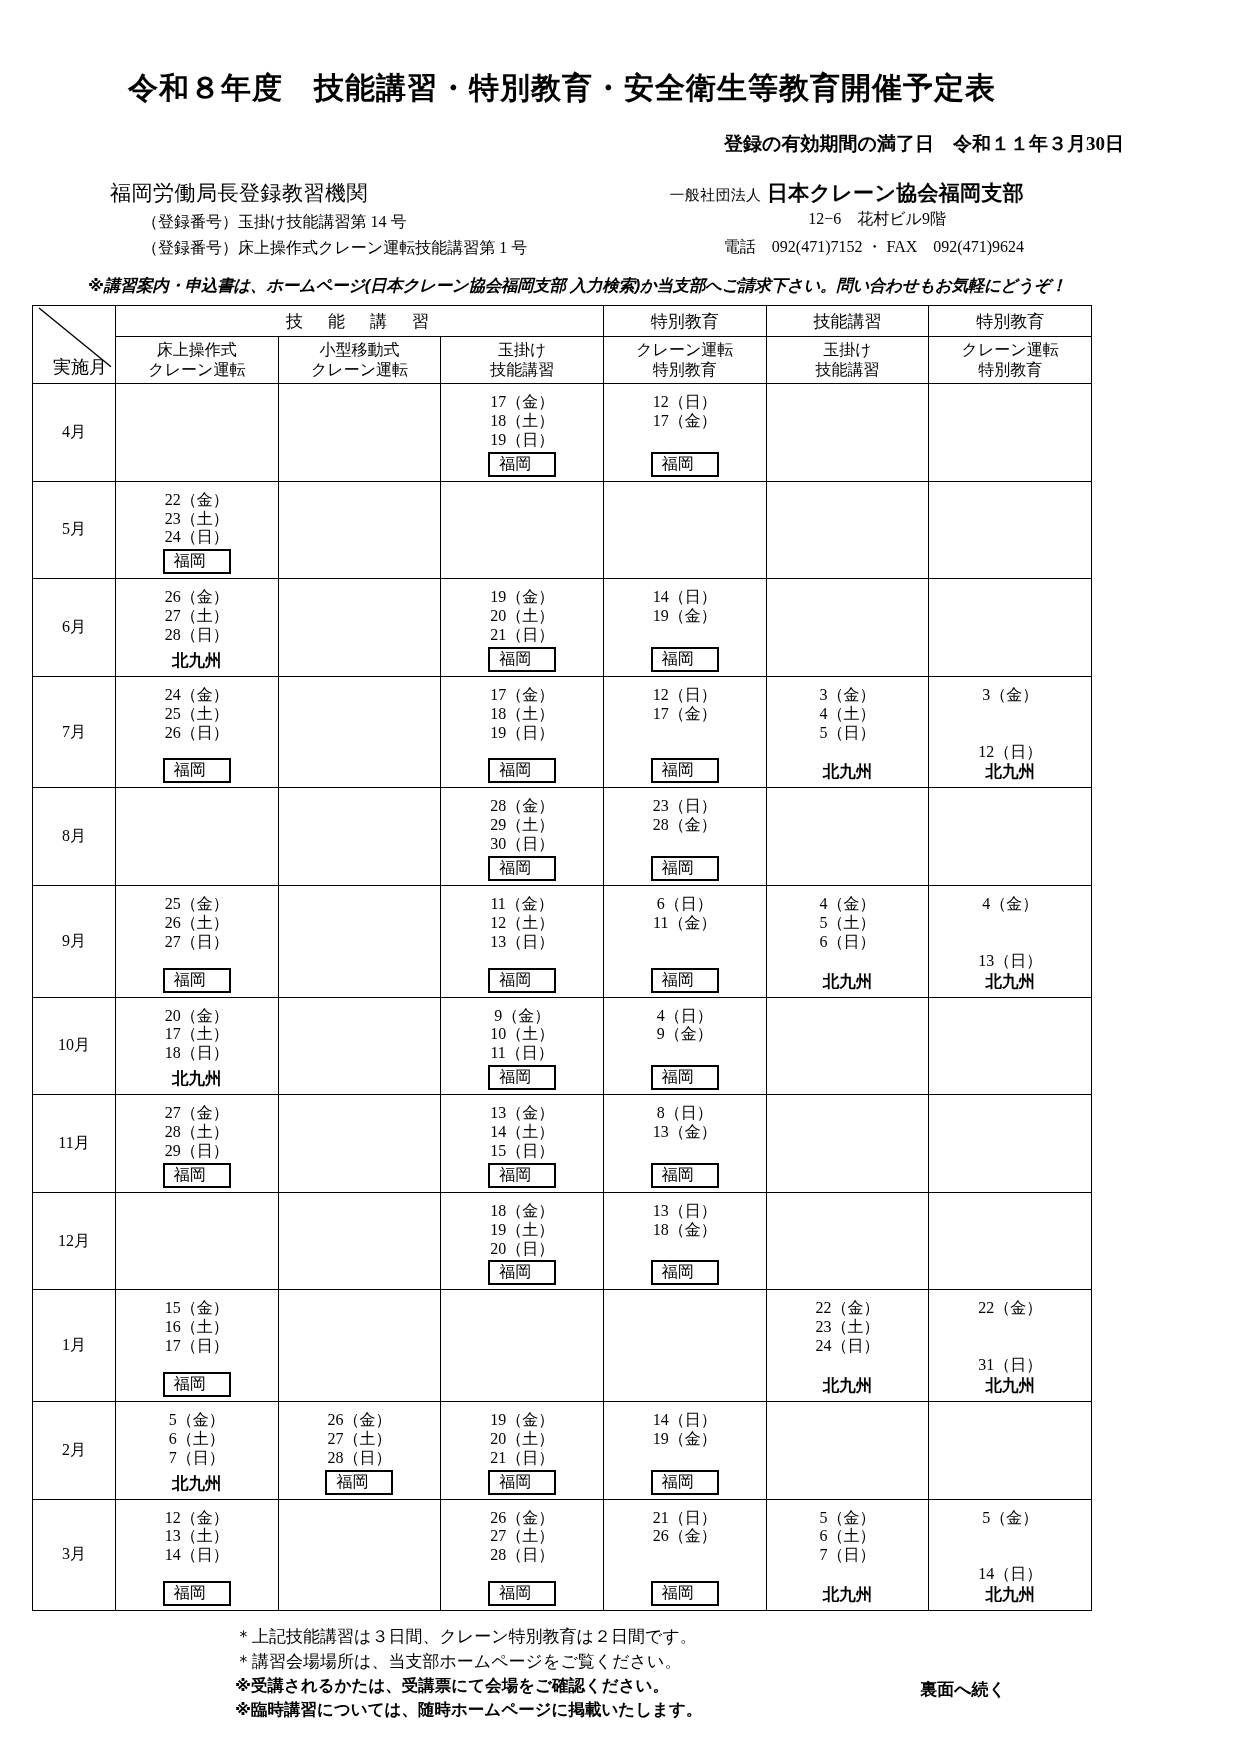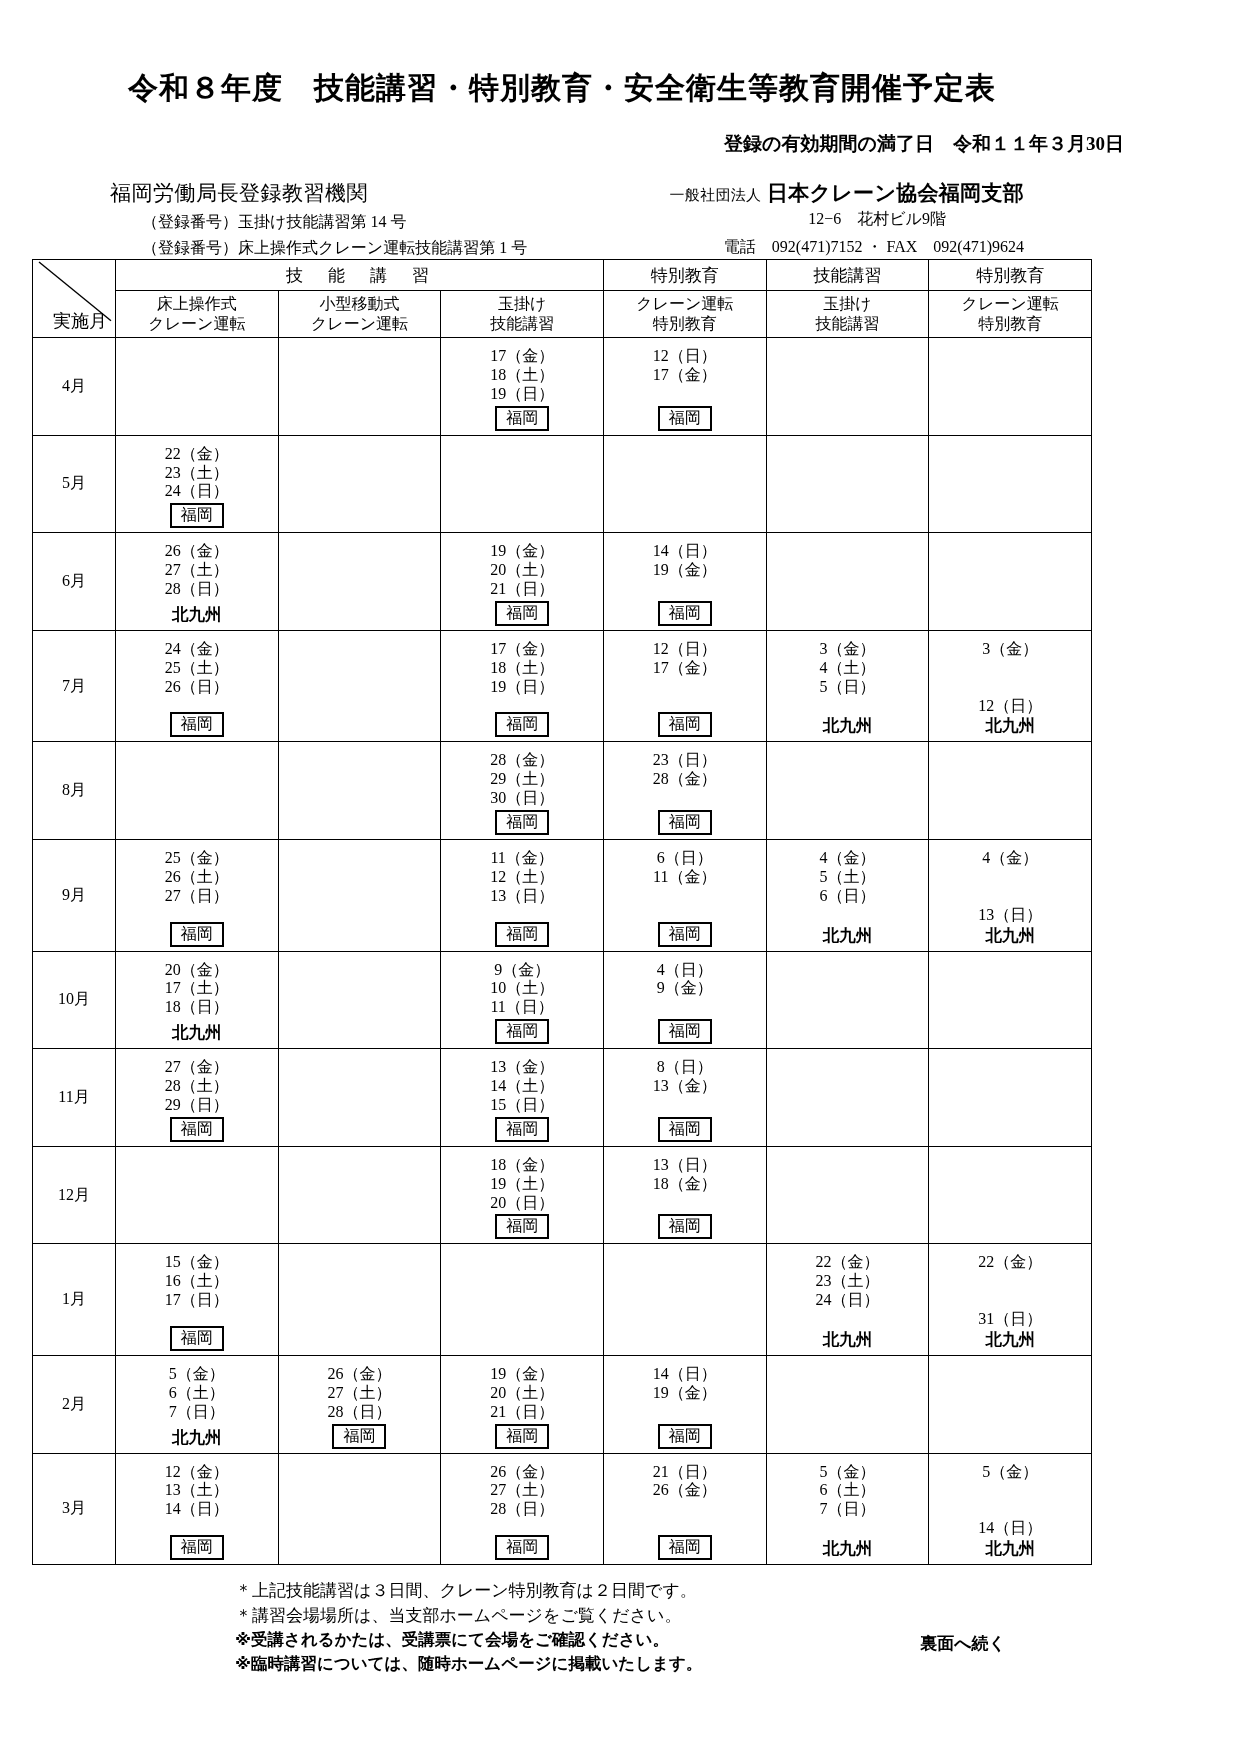--- a/index.html
+++ b/index.html
@@ -111,21 +111,21 @@
   .datelist div{white-space:nowrap;}
   .venue-plain{
     font-size:16.5px;
     font-weight:700;
     font-family:"Liberation Sans","DejaVu Sans",sans-serif;
     margin-top:3px;
   }
   .venue-box{
     display:inline-block;
     border:2px solid #000;
-    padding:0 9px 1px 9px;
+    padding:0 23px 1px 9px;
     font-size:16px;
     font-weight:400;
     font-family:"Liberation Serif",serif;
     background:#fff;
     line-height:1.25;
     margin-top:2px;
   }
   .cell-inner{
     display:flex;
     flex-direction:column;
@@ -171,20 +171,21 @@
       <div class="reg-line">（登録番号）玉掛け技能講習第 14 号</div>
       <div class="reg-line">（登録番号）床上操作式クレーン運転技能講習第 1 号</div>
     </div>
     <div class="org-right">
       <div class="assoc-name"><span class="small">一般社団法人</span> <span>日本クレーン協会福岡支部</span></div>
       <div class="addr2">12−6　花村ビル9階</div>
       <div class="tel">電話　092(471)7152 ・ FAX　092(471)9624</div>
     </div>
   </div>
 
+  <div class="notice">※講習案内・申込書は、ホームページ(日本クレーン協会福岡支部 入力検索)か当支部へご請求下さい。問い合わせもお気軽にどうぞ！</div>
 
   <table class="sched">
     <thead>
       <tr>
         <th class="corner" rowspan="2">
           <svg class="diag" viewBox="0 0 82 76" preserveAspectRatio="none">
               <line x1="6" y1="2" x2="78" y2="60" stroke="#000" stroke-width="1.4"></line>
             </svg>
           <span class="lbl">実施月</span>
         </th>

